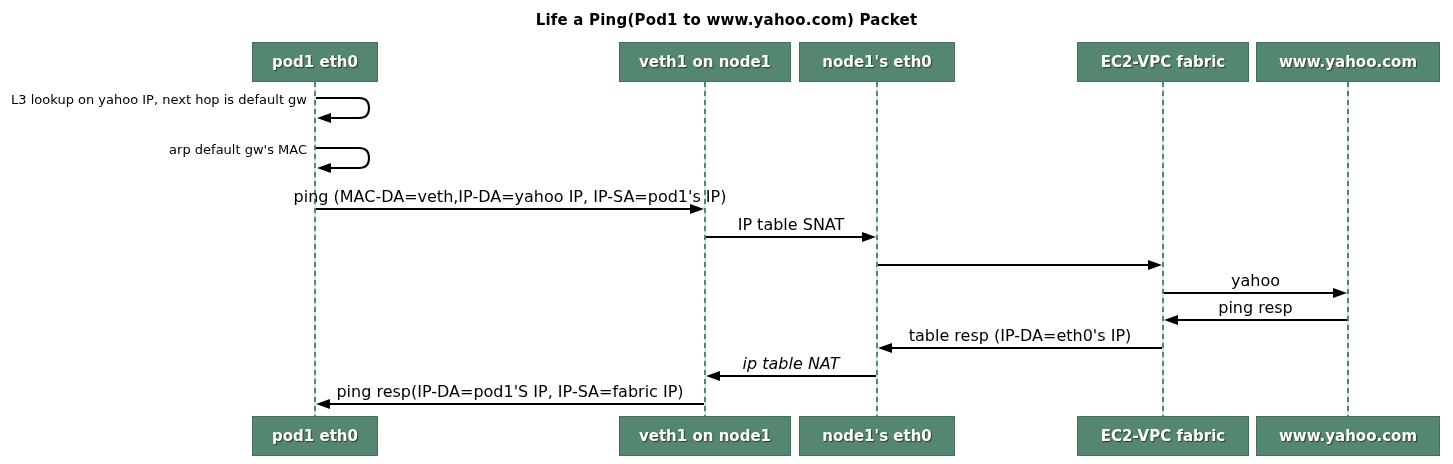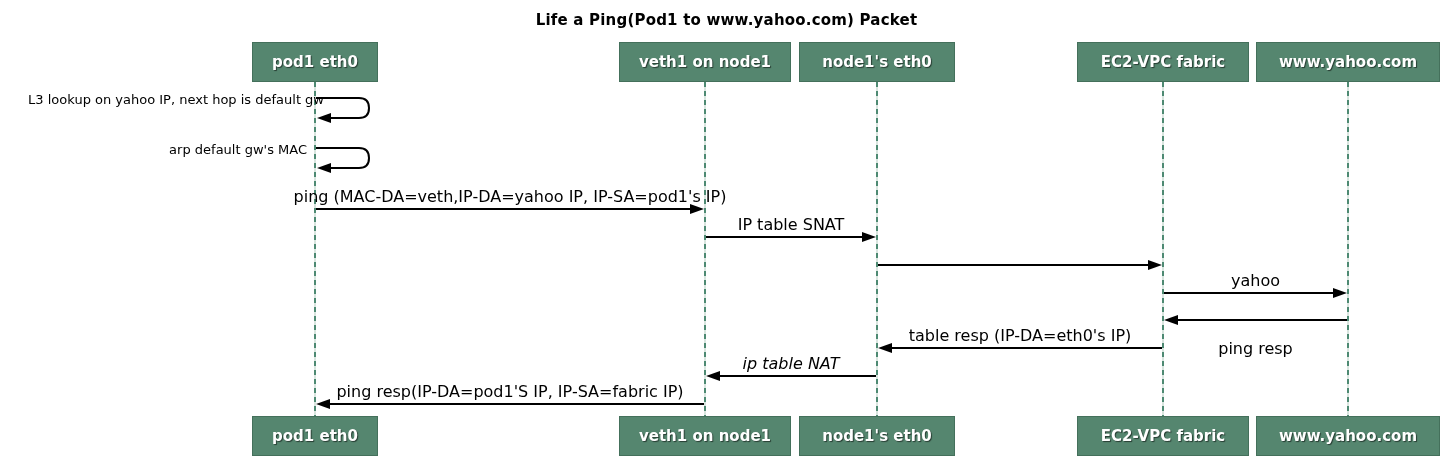--- a/index.html
+++ b/index.html
@@ -100,22 +100,22 @@
     <div class="lifeline" style="left: 704px; top: 82px; height: 334px; background: repeating-linear-gradient(rgb(78, 138, 115) 0px, rgb(78, 138, 115) 5px, rgb(217, 229, 223) 5px, rgb(217, 229, 223) 9px);"></div>
     <div class="pbox" style="left: 799px; width: 156px; top: 42px; background: rgb(85, 134, 111); border-color: rgb(68, 112, 91); color: rgb(255, 255, 255);">node1's eth0</div>
     <div class="pbox" style="left: 799px; width: 156px; top: 416px; background: rgb(85, 134, 111); border-color: rgb(68, 112, 91); color: rgb(255, 255, 255);">node1's eth0</div>
     <div class="lifeline" style="left: 876px; top: 82px; height: 334px; background: repeating-linear-gradient(rgb(78, 138, 115) 0px, rgb(78, 138, 115) 5px, rgb(217, 229, 223) 5px, rgb(217, 229, 223) 9px);"></div>
     <div class="pbox" style="left: 1077px; width: 172px; top: 42px; background: rgb(85, 134, 111); border-color: rgb(68, 112, 91); color: rgb(255, 255, 255);">EC2-VPC fabric</div>
     <div class="pbox" style="left: 1077px; width: 172px; top: 416px; background: rgb(85, 134, 111); border-color: rgb(68, 112, 91); color: rgb(255, 255, 255);">EC2-VPC fabric</div>
     <div class="lifeline" style="left: 1162px; top: 82px; height: 334px; background: repeating-linear-gradient(rgb(78, 138, 115) 0px, rgb(78, 138, 115) 5px, rgb(217, 229, 223) 5px, rgb(217, 229, 223) 9px);"></div>
     <div class="pbox" style="left: 1256px; width: 184px; top: 42px; background: rgb(85, 134, 111); border-color: rgb(68, 112, 91); color: rgb(255, 255, 255);">www.yahoo.com</div>
     <div class="pbox" style="left: 1256px; width: 184px; top: 416px; background: rgb(85, 134, 111); border-color: rgb(68, 112, 91); color: rgb(255, 255, 255);">www.yahoo.com</div>
     <div class="lifeline" style="left: 1347px; top: 82px; height: 334px; background: repeating-linear-gradient(rgb(78, 138, 115) 0px, rgb(78, 138, 115) 5px, rgb(217, 229, 223) 5px, rgb(217, 229, 223) 9px);"></div>
-    <div class="self-label" style="left: 324px; top: 99px; color: rgb(0, 0, 0);">L3 lookup on yahoo IP, next hop is default gw</div>
+    <div class="self-label" style="left: 307px; top: 99px; color: rgb(0, 0, 0);">L3 lookup on yahoo IP, next hop is default gw</div>
     <div class="self-label" style="left: 307px; top: 149px; color: rgb(0, 0, 0);">arp default gw's MAC</div>
     <div class="msg-label" style="left: 510px; top: 206px; color: rgb(0, 0, 0);">ping (MAC-DA=veth,IP-DA=yahoo IP, IP-SA=pod1's IP)</div>
     <div class="msg-label" style="left: 791px; top: 234px; color: rgb(0, 0, 0);">IP table SNAT</div>
     <div class="msg-label" style="left: 1255.5px; top: 290px; color: rgb(0, 0, 0);">yahoo</div>
-    <div class="msg-label" style="left: 1255.5px; top: 317px; color: rgb(0, 0, 0); margin-top: 41px;">ping resp</div>
+    <div class="msg-label" style="left: 1255.5px; top: 317px; color: rgb(0, 0, 0);">ping resp</div>
     <div class="msg-label" style="left: 1020px; top: 345px; color: rgb(0, 0, 0);">table resp (IP-DA=eth0's IP)</div>
     <div class="msg-label" style="left: 791px; top: 373px; color: rgb(0, 0, 0); font-style: italic;">ip table NAT</div>
     <div class="msg-label" style="left: 510px; top: 401px; color: rgb(0, 0, 0);">ping resp(IP-DA=pod1'S IP, IP-SA=fabric IP)</div>
   </div>
 
 </body></html>

